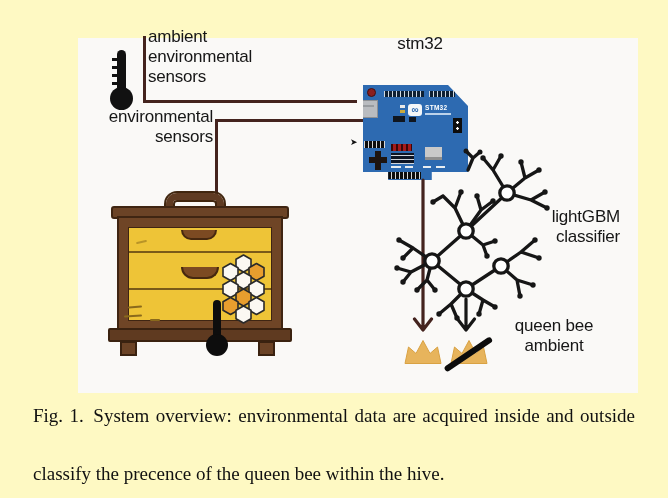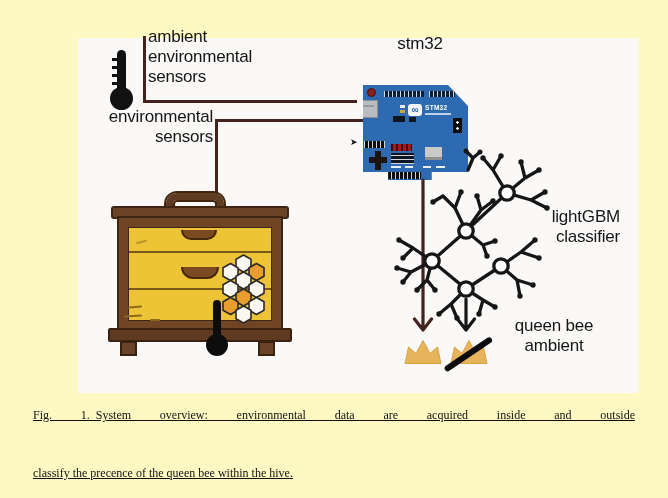--- a/index.html
+++ b/index.html
@@ -87,21 +87,21 @@
     background-image:repeating-linear-gradient(90deg,#d8d8d8 0 1.5px,transparent 1.5px 4px); }
   .b-pointer { left:350px; top:137px; color:#111; font-size:9px; }
 
   
   .crown { width:38px; height:26px; top:339px; }
   .slash { left:445px; top:367px; width:56px; height:5.5px; background:#0c0c0c; border-radius:3px;
     transform:rotate(-34deg); transform-origin:left center; }
 
   
   .caption { left:33px; top:405px; width:602px; color:#111;
-    font-family:"Liberation Serif", serif; font-size:12px; line-height:21px;text-decoration:underline; }
+    font-family:"Liberation Serif", serif; font-size:19px; line-height:21px; }
   .cap-line { text-align:justify; text-align-last:justify; }
   .cap-line.last { text-align-last:left;margin-top:37px; }
 </style>
 </head>
 <body>
 
 <div id="canvas">
 
   <div class="abs figure-bg"></div>
 

